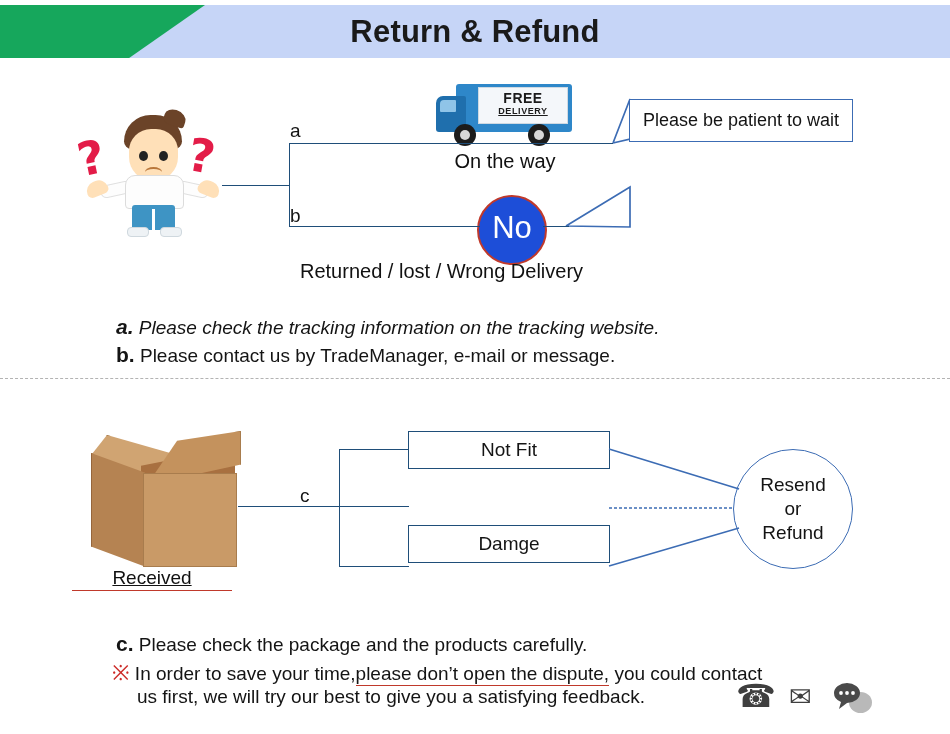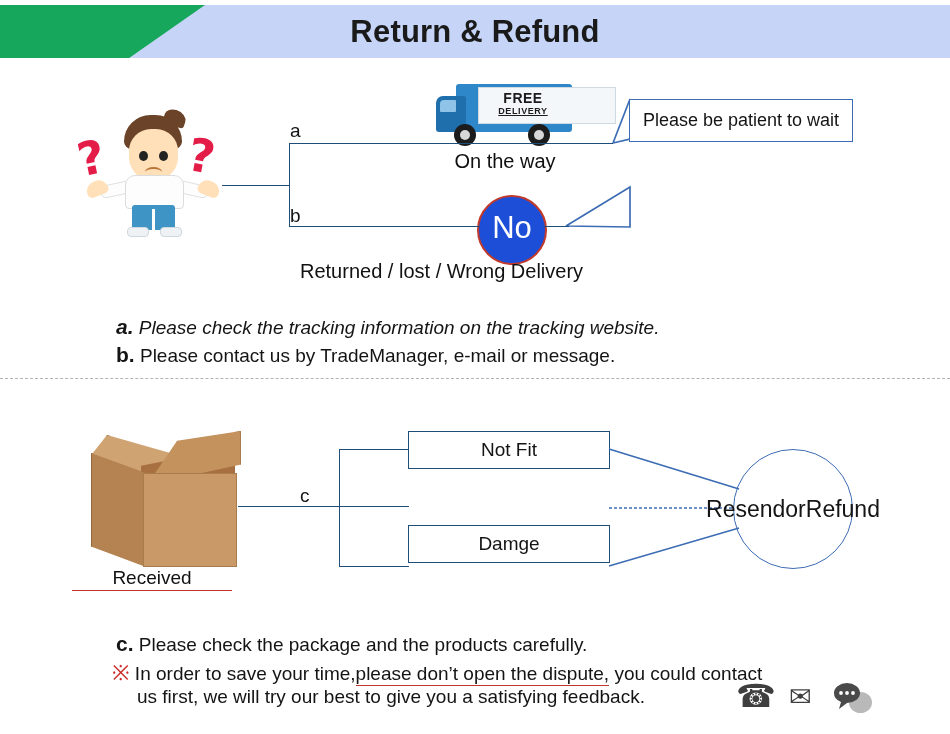--- a/index.html
+++ b/index.html
@@ -189,21 +189,20 @@
     width: 116px; height: 48px;
     background: #2e87c9;
     border-radius: 3px;
   }
   #truck-cargo {
     position: absolute;
     left: 46px; top: 7px;
     width: 88px; height: 35px;
     background: #f4f7fa;
     border: 1px solid #cfd9e2;
-    padding-left: 48px;
   }
   #truck-free {
     position: absolute;
     left: 0; top: 2px;
     width: 88px;
     text-align: center;
     font-size: 14px;
     font-weight: bold;
     letter-spacing: 0.5px;
     color: #1b1b1b;
@@ -357,20 +356,21 @@
   }
   #received-label {
     position: absolute;
     left: 72px; top: 567px;
     width: 160px;
     text-align: center;
     font-size: 19px;
     color: #111;
     border-bottom: 1.6px solid #c0392b;
     padding-bottom: 1px;
+    text-decoration: underline;
   }
 
   
   .reason-box {
     position: absolute;
     left: 408px;
     width: 200px; height: 36px;
     border: 1.7px solid #1f4e79;
     background: #ffffff;
     font-size: 19px;
@@ -381,24 +381,24 @@
   }
 
   
   #resend-circle {
     position: absolute;
     left: 733px; top: 449px;
     width: 118px; height: 118px;
     border: 1.4px solid #3c6cb4;
     border-radius: 50%;
     display: flex;
-    flex-direction: row;
+    flex-direction: column;
     align-items: center;
     justify-content: center;
-    font-size: 23px;
+    font-size: 19px;
     color: #141414;
     line-height: 1.25;
   }
 
   
   #contact-icons {
     position: absolute;
     left: 736px; top: 684px;
     width: 140px; height: 34px;
   }

